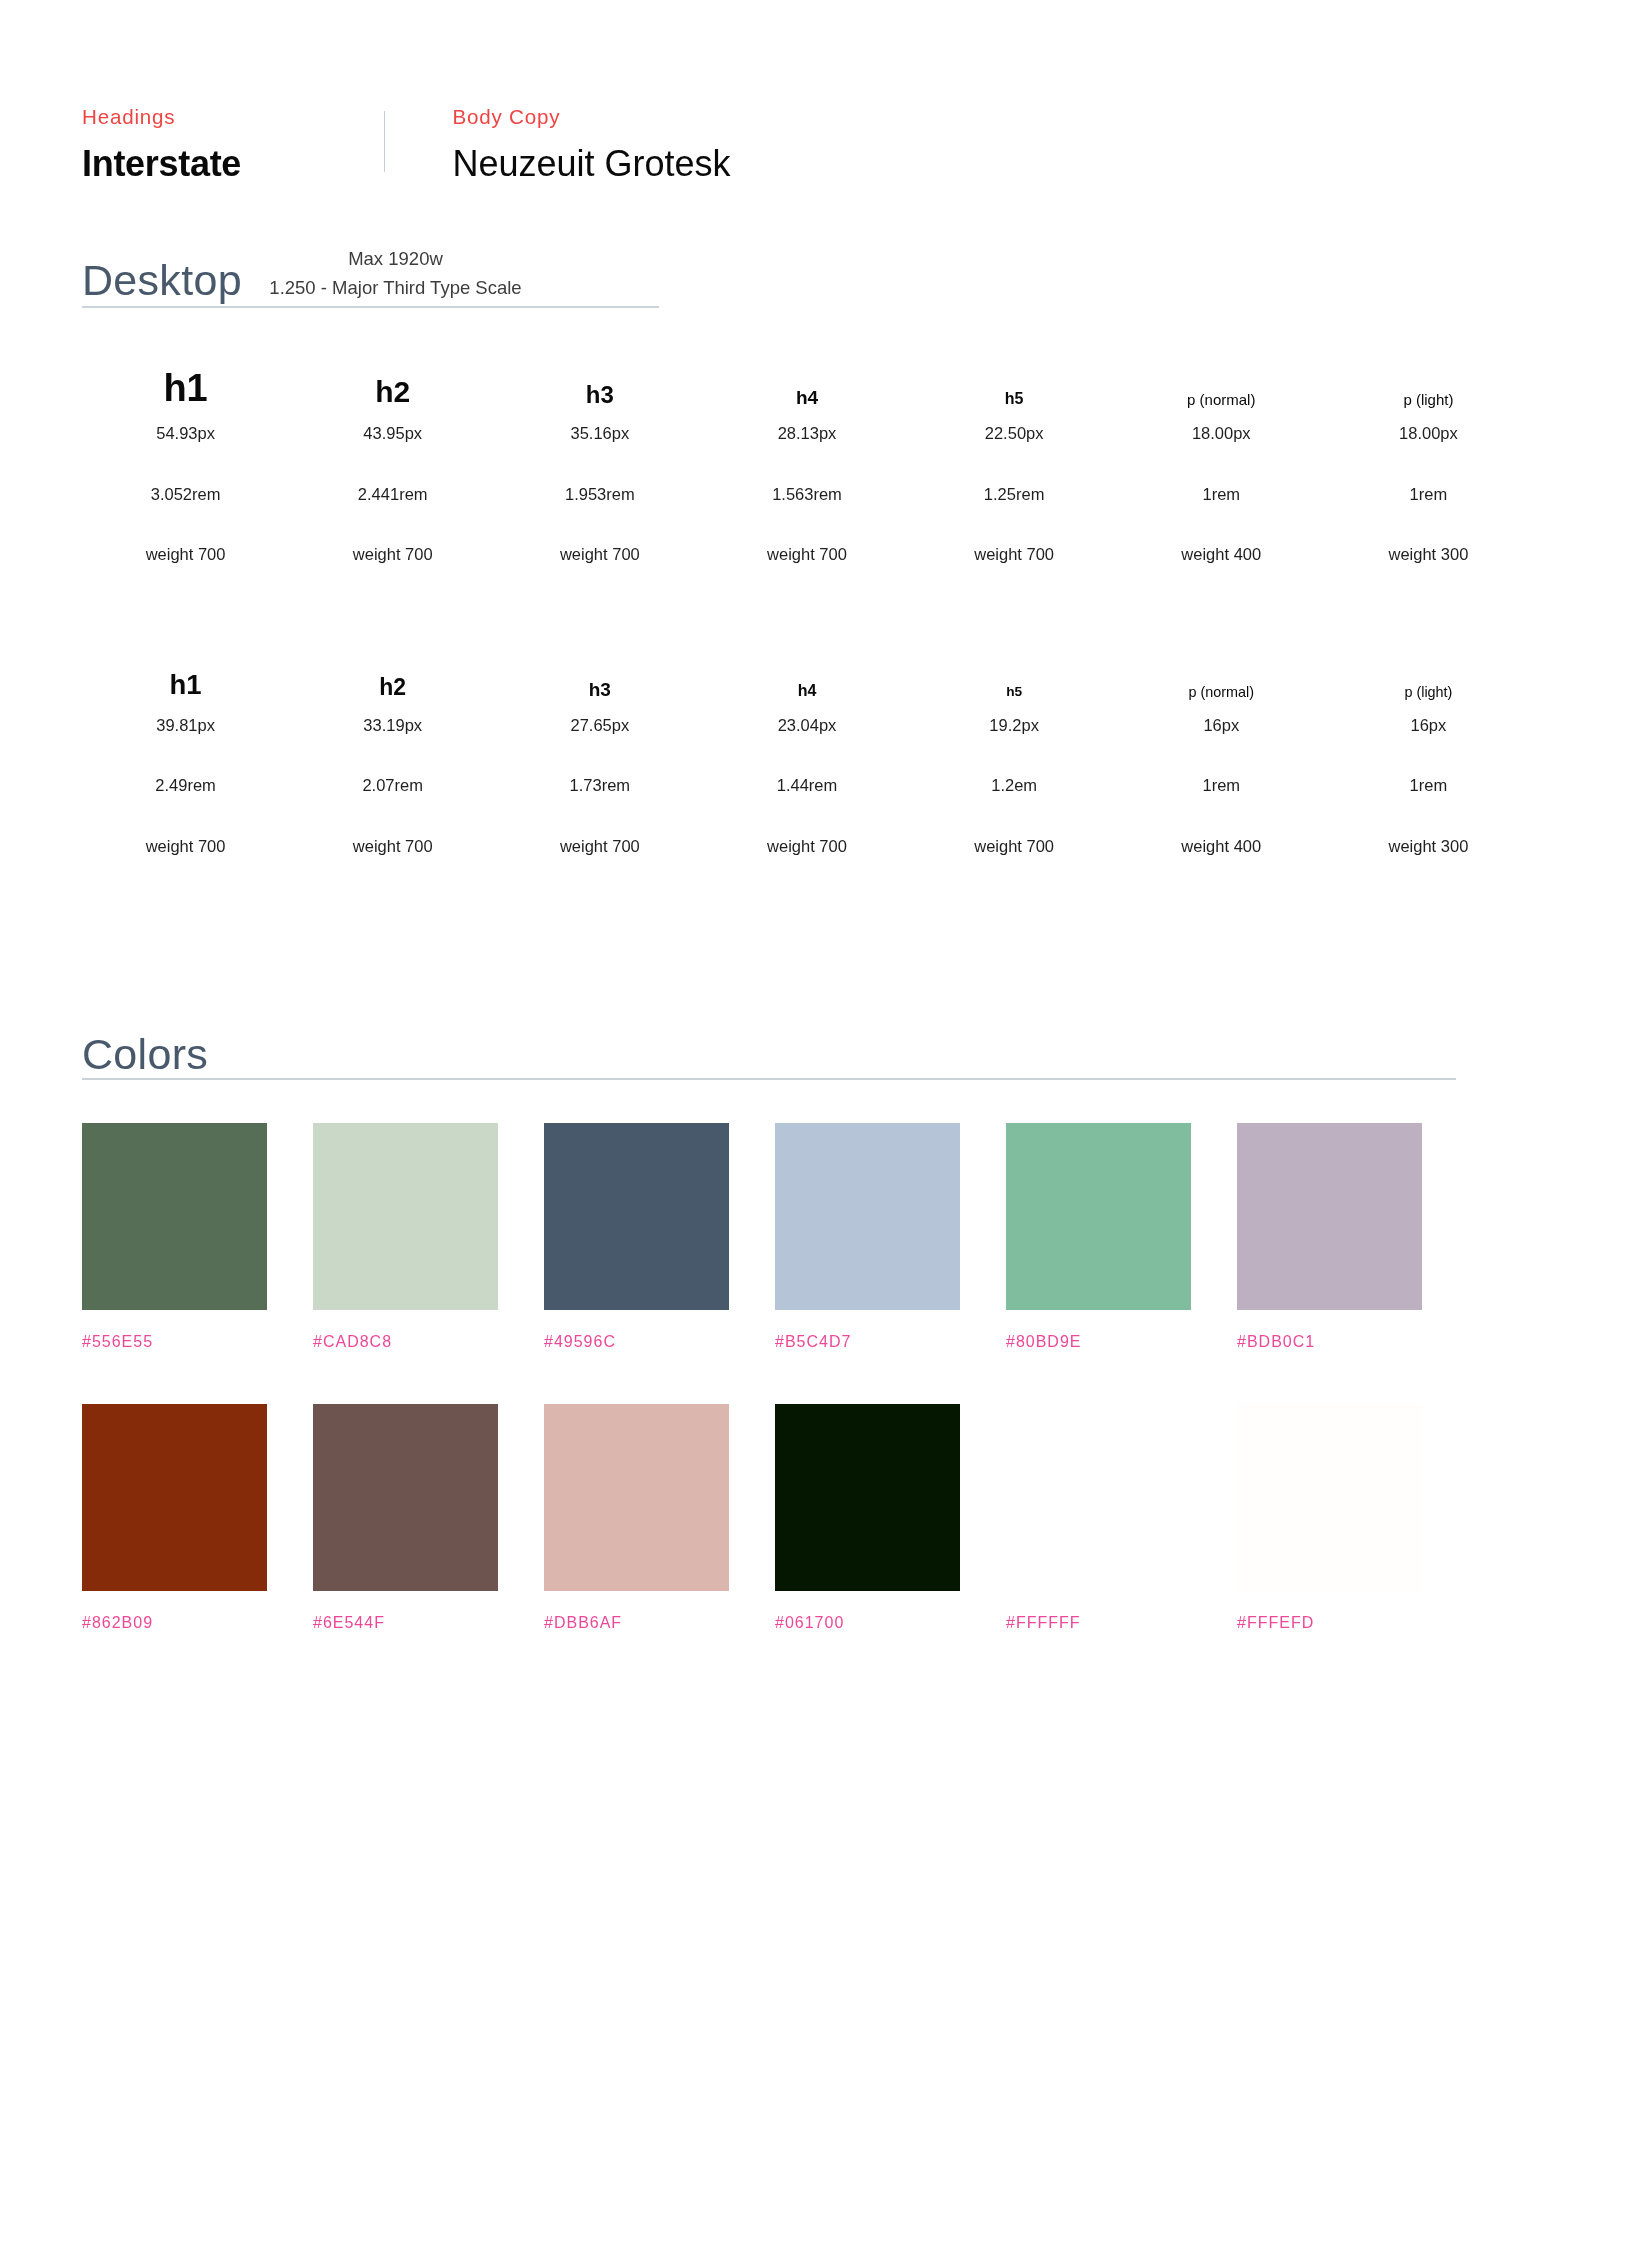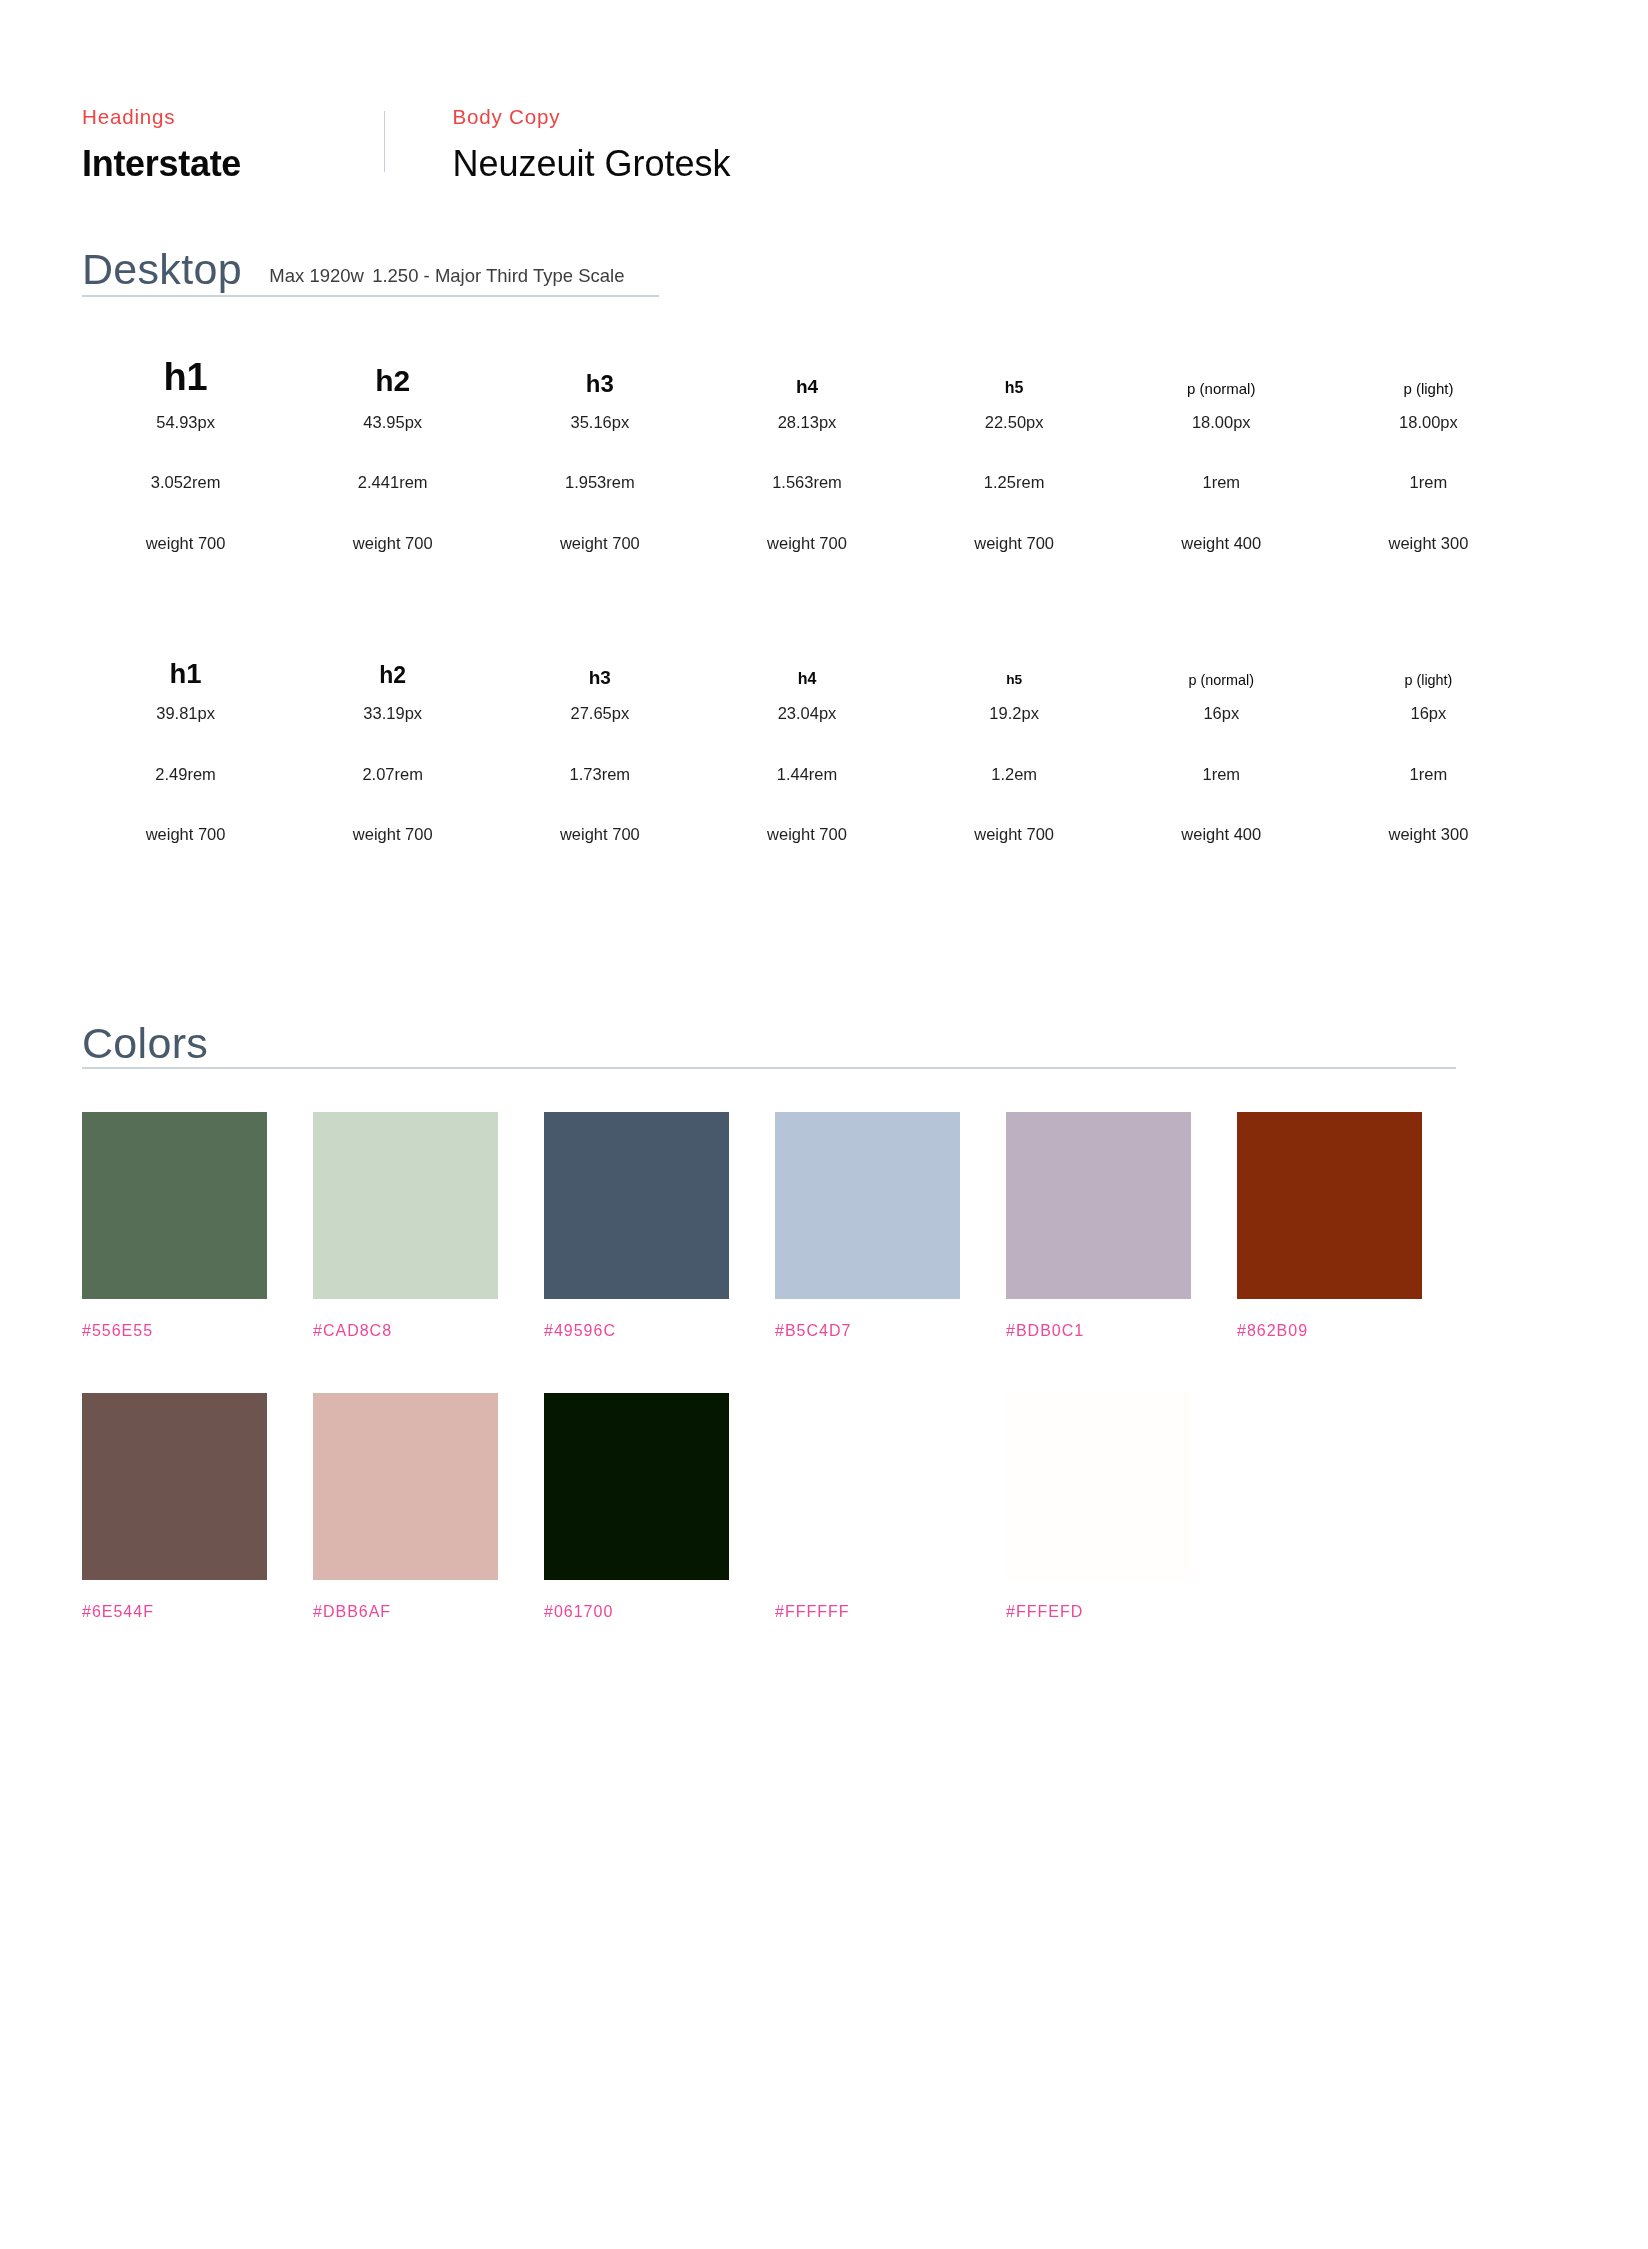--- a/index.html
+++ b/index.html
@@ -93,22 +93,23 @@
     color: #49596C;
     line-height: 1;
     letter-spacing: 0.3px;
     white-space: nowrap;
   }
 
   .section-meta {
     margin-left: 27.5px;
     padding-bottom: 4.1px;
     display: flex;
-    flex-direction: row;
+    flex-direction: column;
     gap: 8.2px;
+    align-items: center;
   }
   .section-meta span {
     font-size: 18.5px;
     font-weight: 400;
     color: #3d3d3d;
     line-height: 1.15;
     white-space: nowrap;
   }
 
   
@@ -345,20 +346,24 @@
       </div>
       <div class="swatch-cell">
         <div class="swatch-chip" style="background: rgb(73, 89, 108);"></div>
         <div class="swatch-hex">#49596C</div>
       </div>
       <div class="swatch-cell">
         <div class="swatch-chip" style="background: rgb(181, 196, 215);"></div>
         <div class="swatch-hex">#B5C4D7</div>
       </div>
       <div class="swatch-cell">
+        <div class="swatch-chip" style="background: rgb(128, 189, 158);"></div>
+        <div class="swatch-hex">#80BD9E</div>
+      </div>
+      <div class="swatch-cell">
         <div class="swatch-chip" style="background: rgb(189, 176, 193);"></div>
         <div class="swatch-hex">#BDB0C1</div>
       </div>
       <div class="swatch-cell">
         <div class="swatch-chip" style="background: rgb(134, 43, 9);"></div>
         <div class="swatch-hex">#862B09</div>
       </div>
       <div class="swatch-cell">
         <div class="swatch-chip" style="background: rgb(110, 84, 79);"></div>
         <div class="swatch-hex">#6E544F</div>

